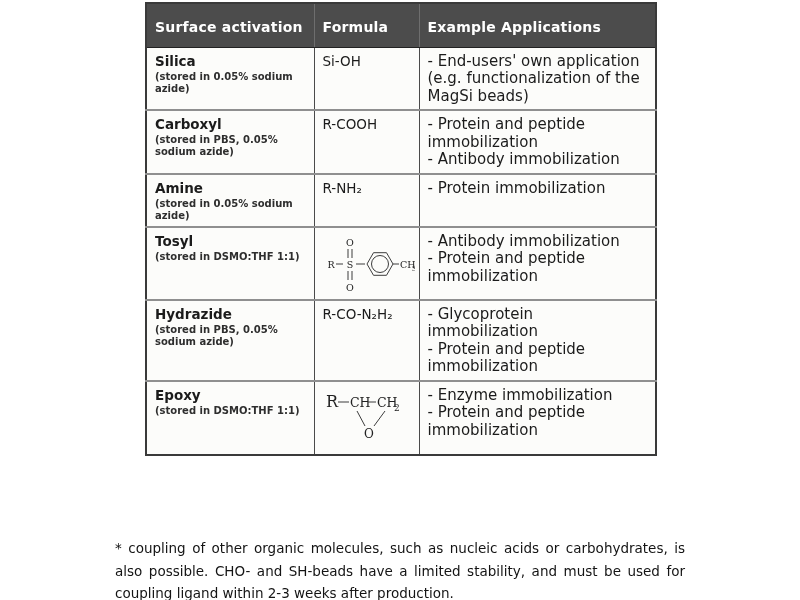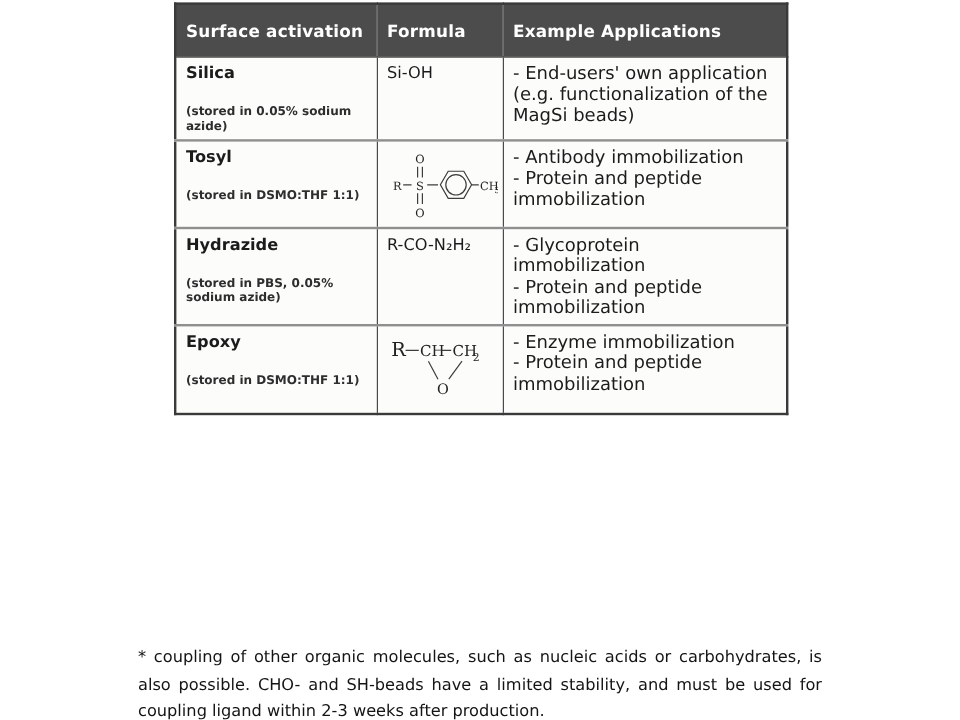--- a/index.html
+++ b/index.html
@@ -45,21 +45,21 @@
     vertical-align: top;
     padding: 5px 8px 4px 8px;
     box-sizing: border-box;
     border-left: 1px solid #4a4a4a;
     border-top: 2px solid #8f8f8f;
     color: #1b1b1b;
   }
   .act-table td:first-child { border-left: none; font-weight: bold; }
   .act-table tbody tr:first-child td { border-top: none; }
   .nm { font-size: 13.5px; line-height: 17px; color: #1b1b1b; }
-  .st { font-size: 10px; line-height: 12px; color: #2e2e2e; margin-top: 18px; }
+  .st { font-size: 10px; line-height: 12px; color: #2e2e2e; margin-top: 1px; }
   .c-form { font-size: 13.5px; line-height: 17px; }
   .c-struct { padding-top: 2px; }
   .c-app div { font-size: 15px; line-height: 17.5px; }
   .footnote {
     position: absolute;
     left: 115px;
     top: 537px;
     width: 570px;
     font-size: 13.5px;
     line-height: 22.5px;
@@ -110,22 +110,47 @@
           <div class="st">(stored in 0.05% sodium azide)</div>
         </td>
         <td class="c-form">
           <span>Si-OH</span>
         </td>
         <td class="c-app">
           <div>- End-users' own application (e.g. functionalization of the MagSi beads)</div>
         </td>
       </tr>
 
-
-
+      <tr style="height:63px">
+        <td>
+          <div class="nm">Carboxyl</div>
+          <div class="st">(stored in PBS, 0.05% sodium azide)</div>
+        </td>
+        <td class="c-form">
+          <span>R-COOH</span>
+        </td>
+        <td class="c-app">
+          <div>- Protein and peptide immobilization</div>
+          <div>- Antibody immobilization</div>
+        </td>
+      </tr>
+
+
+      <tr style="height:52px">
+        <td>
+          <div class="nm">Amine</div>
+          <div class="st">(stored in 0.05% sodium azide)</div>
+        </td>
+        <td class="c-form">
+          <span>R-NH₂</span>
+        </td>
+        <td class="c-app">
+          <div>- Protein immobilization</div>
+        </td>
+      </tr>
 
 
       <tr style="height:72px">
         <td>
           <div class="nm">Tosyl</div>
           <div class="st">(stored in DSMO:THF 1:1)</div>
         </td>
         <td class="c-form c-struct">
           <svg class="struct" width="92" height="62" viewBox="0 0 92 62">
             <text x="8" y="35" text-anchor="middle" class="st-sm">R</text>

